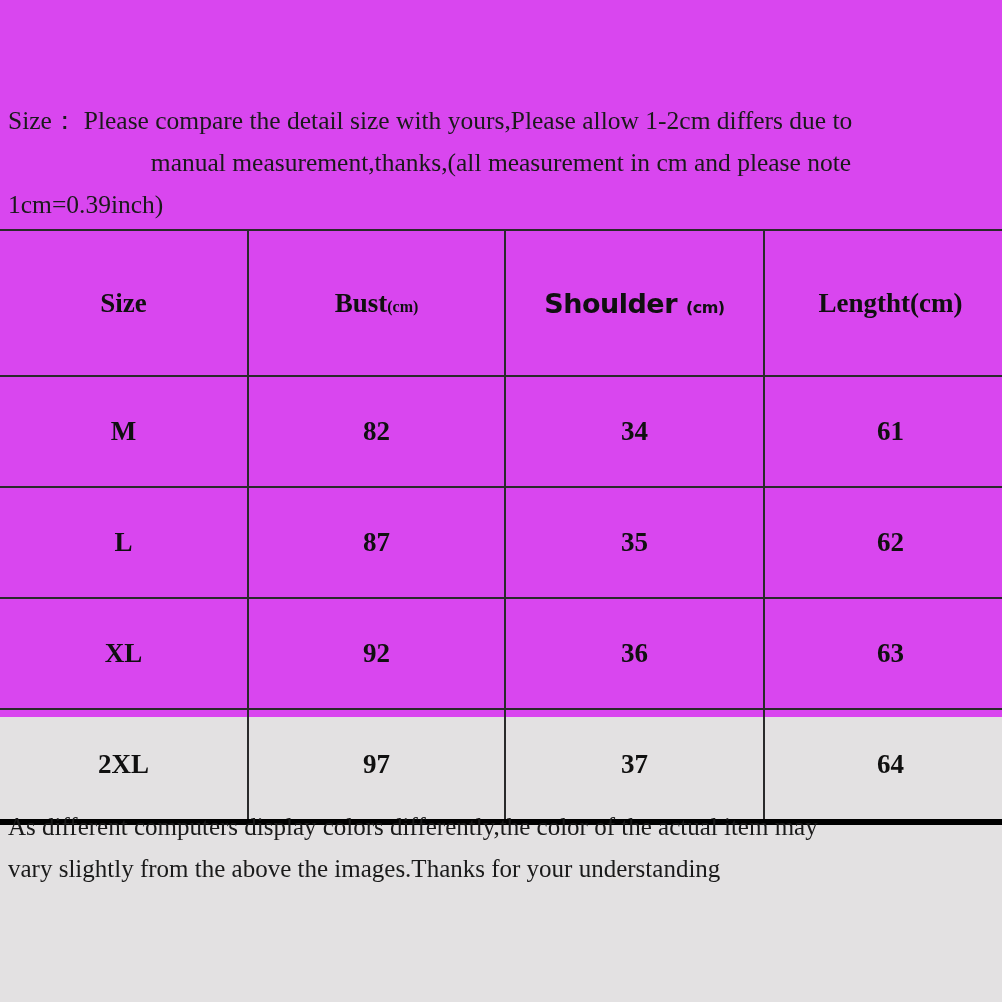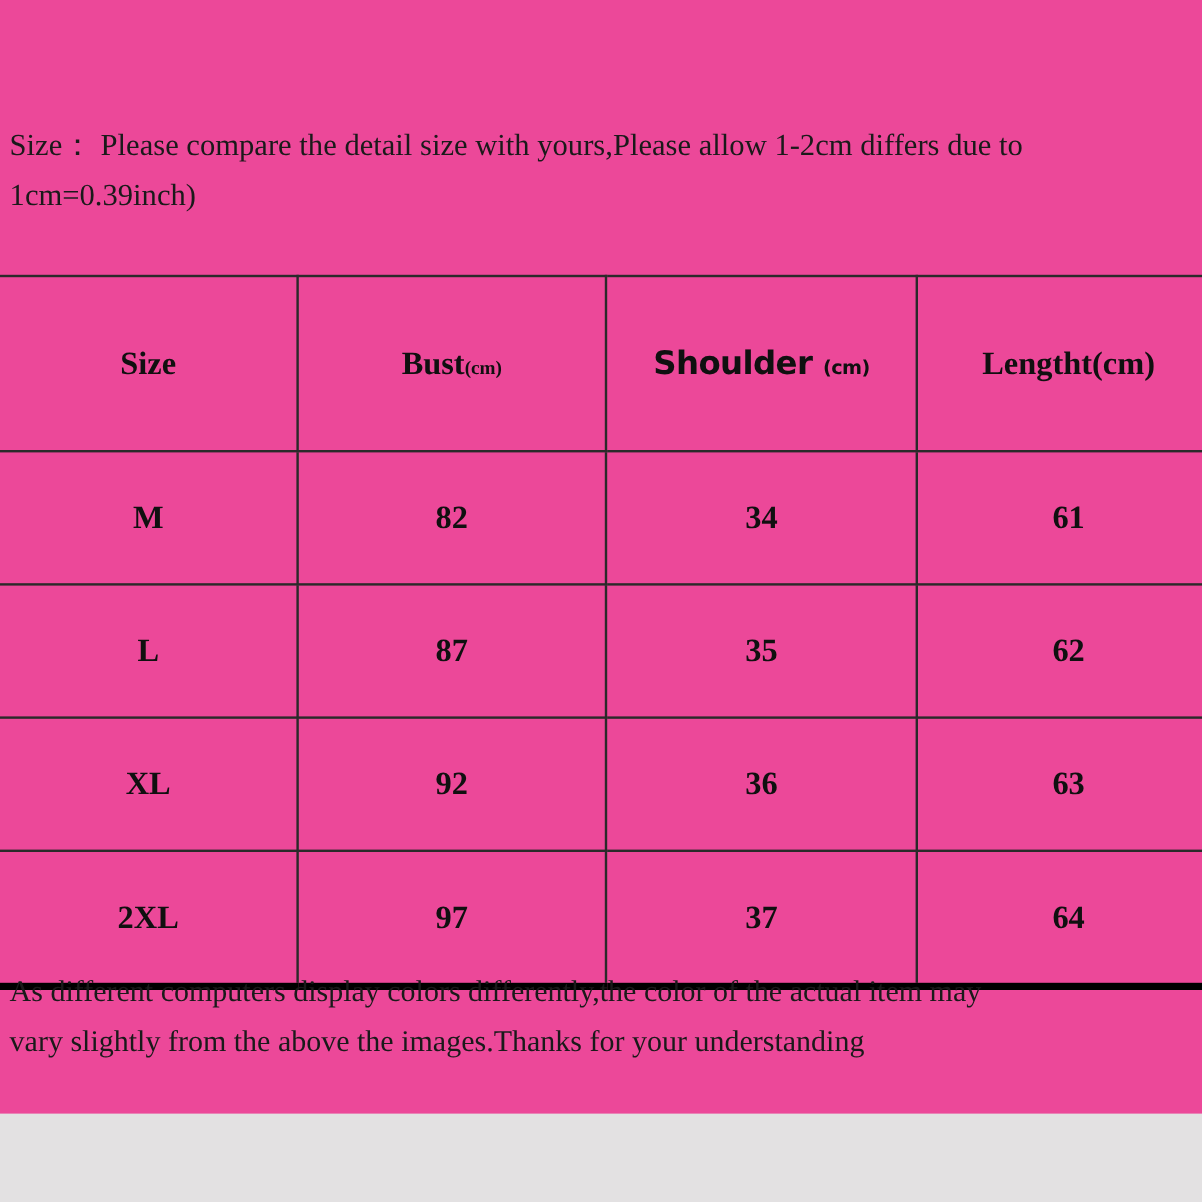--- a/index.html
+++ b/index.html
@@ -9,23 +9,23 @@
   body {
     width: 1002px;
     height: 1002px;
     background: #e3e1e2;
     font-family: "Liberation Serif", serif;
     color: #1a1a1a;
     overflow: hidden;
   }
   .page {
     width: 1002px;
-    height: 928px;
+    height: 717px;
     position: relative;
-    background: #ec4899;
+    background: #d946ef;
     box-sizing: border-box;
   }
   .intro {
     position: absolute;
     top: 100px;
     left: 8px;
     width: 986px;
     font-size: 25.5px;
     line-height: 42px;
     text-align: center;
@@ -105,20 +105,21 @@
     text-align: left;
   }
 </style>
 </head>
 <body>
 
 <div class="page">
 
   <div class="intro">
     <div class="line1"><span class="size-label">Size：</span> <span>Please compare the detail size with yours,Please allow 1-2cm differs due to</span></div>
+    <div class="line2">manual measurement,thanks,(all measurement in cm and please note</div>
     <div class="line3">1cm=0.39inch)</div>
   </div>
 
   <table class="size-table">
     <tbody>
       <tr class="header-row">
         <td class="col-size">Size</td>
         <td class="col-bust"><span>Bust</span><span class="unit-small">(cm)</span></td>
         <td class="col-shoulder shoulder-head"><span>Shoulder</span> <span class="unit-small">(cm)</span></td>
         <td class="col-length">Lengtht(cm)</td>

